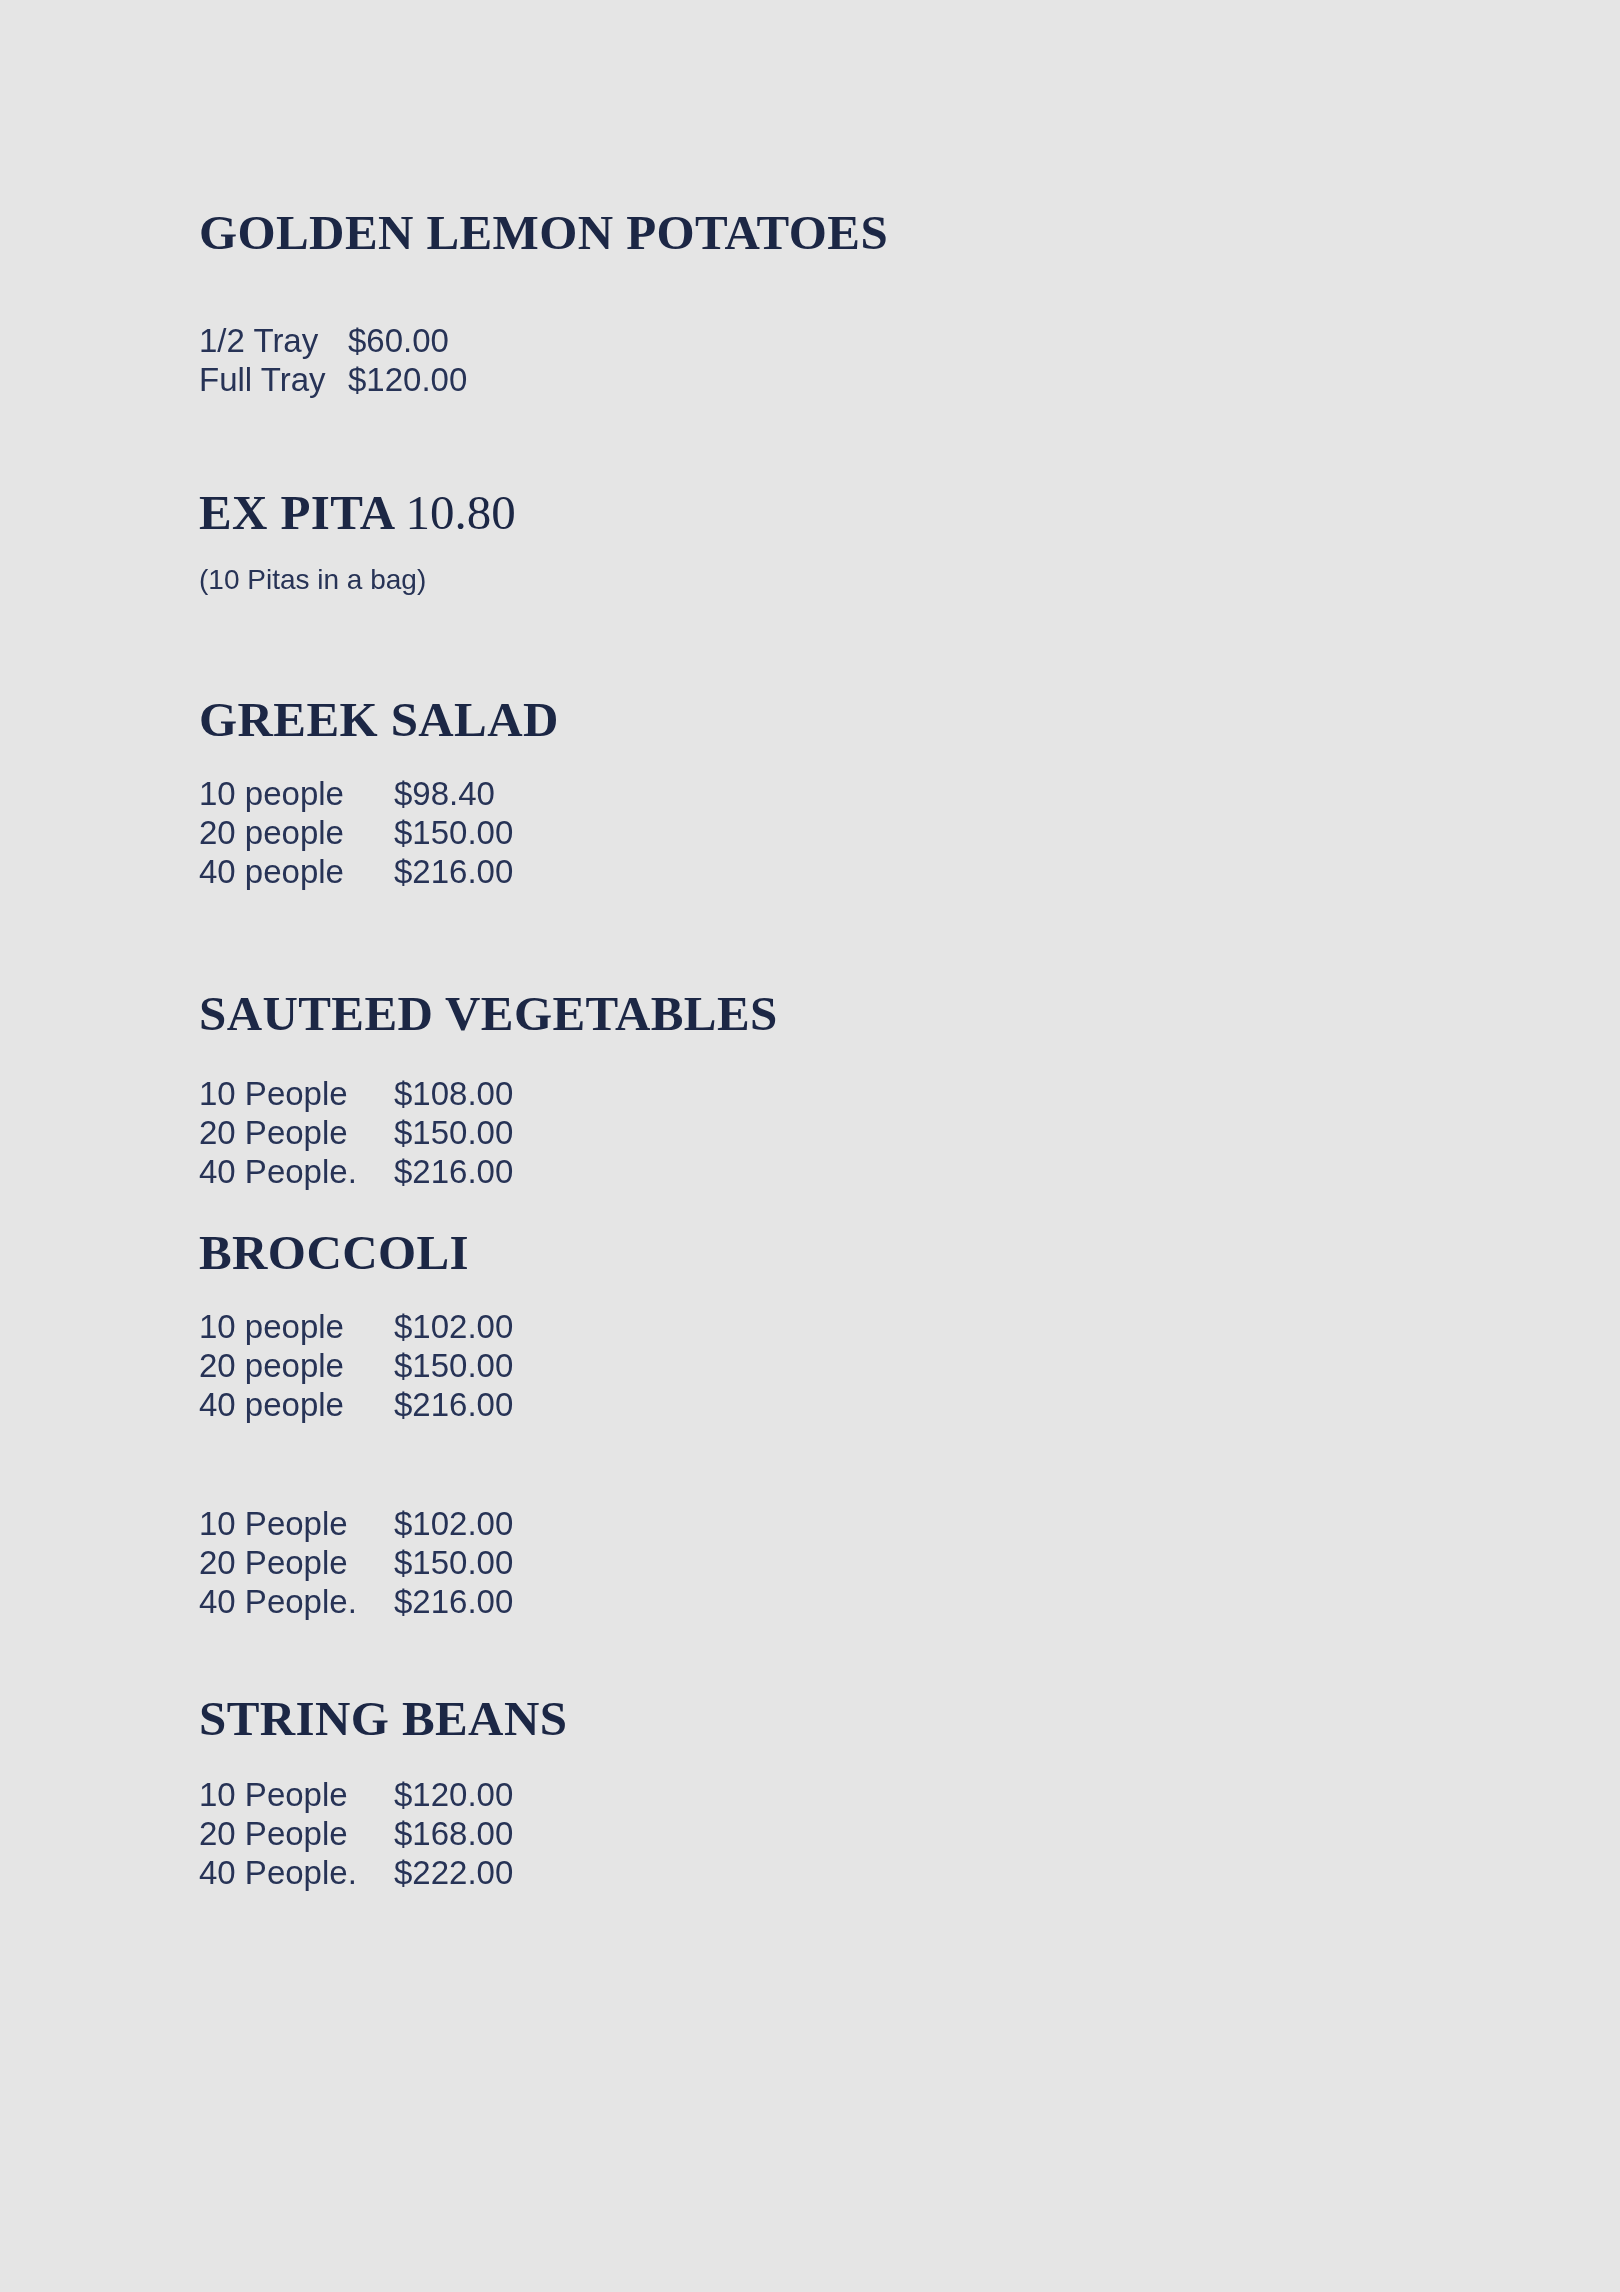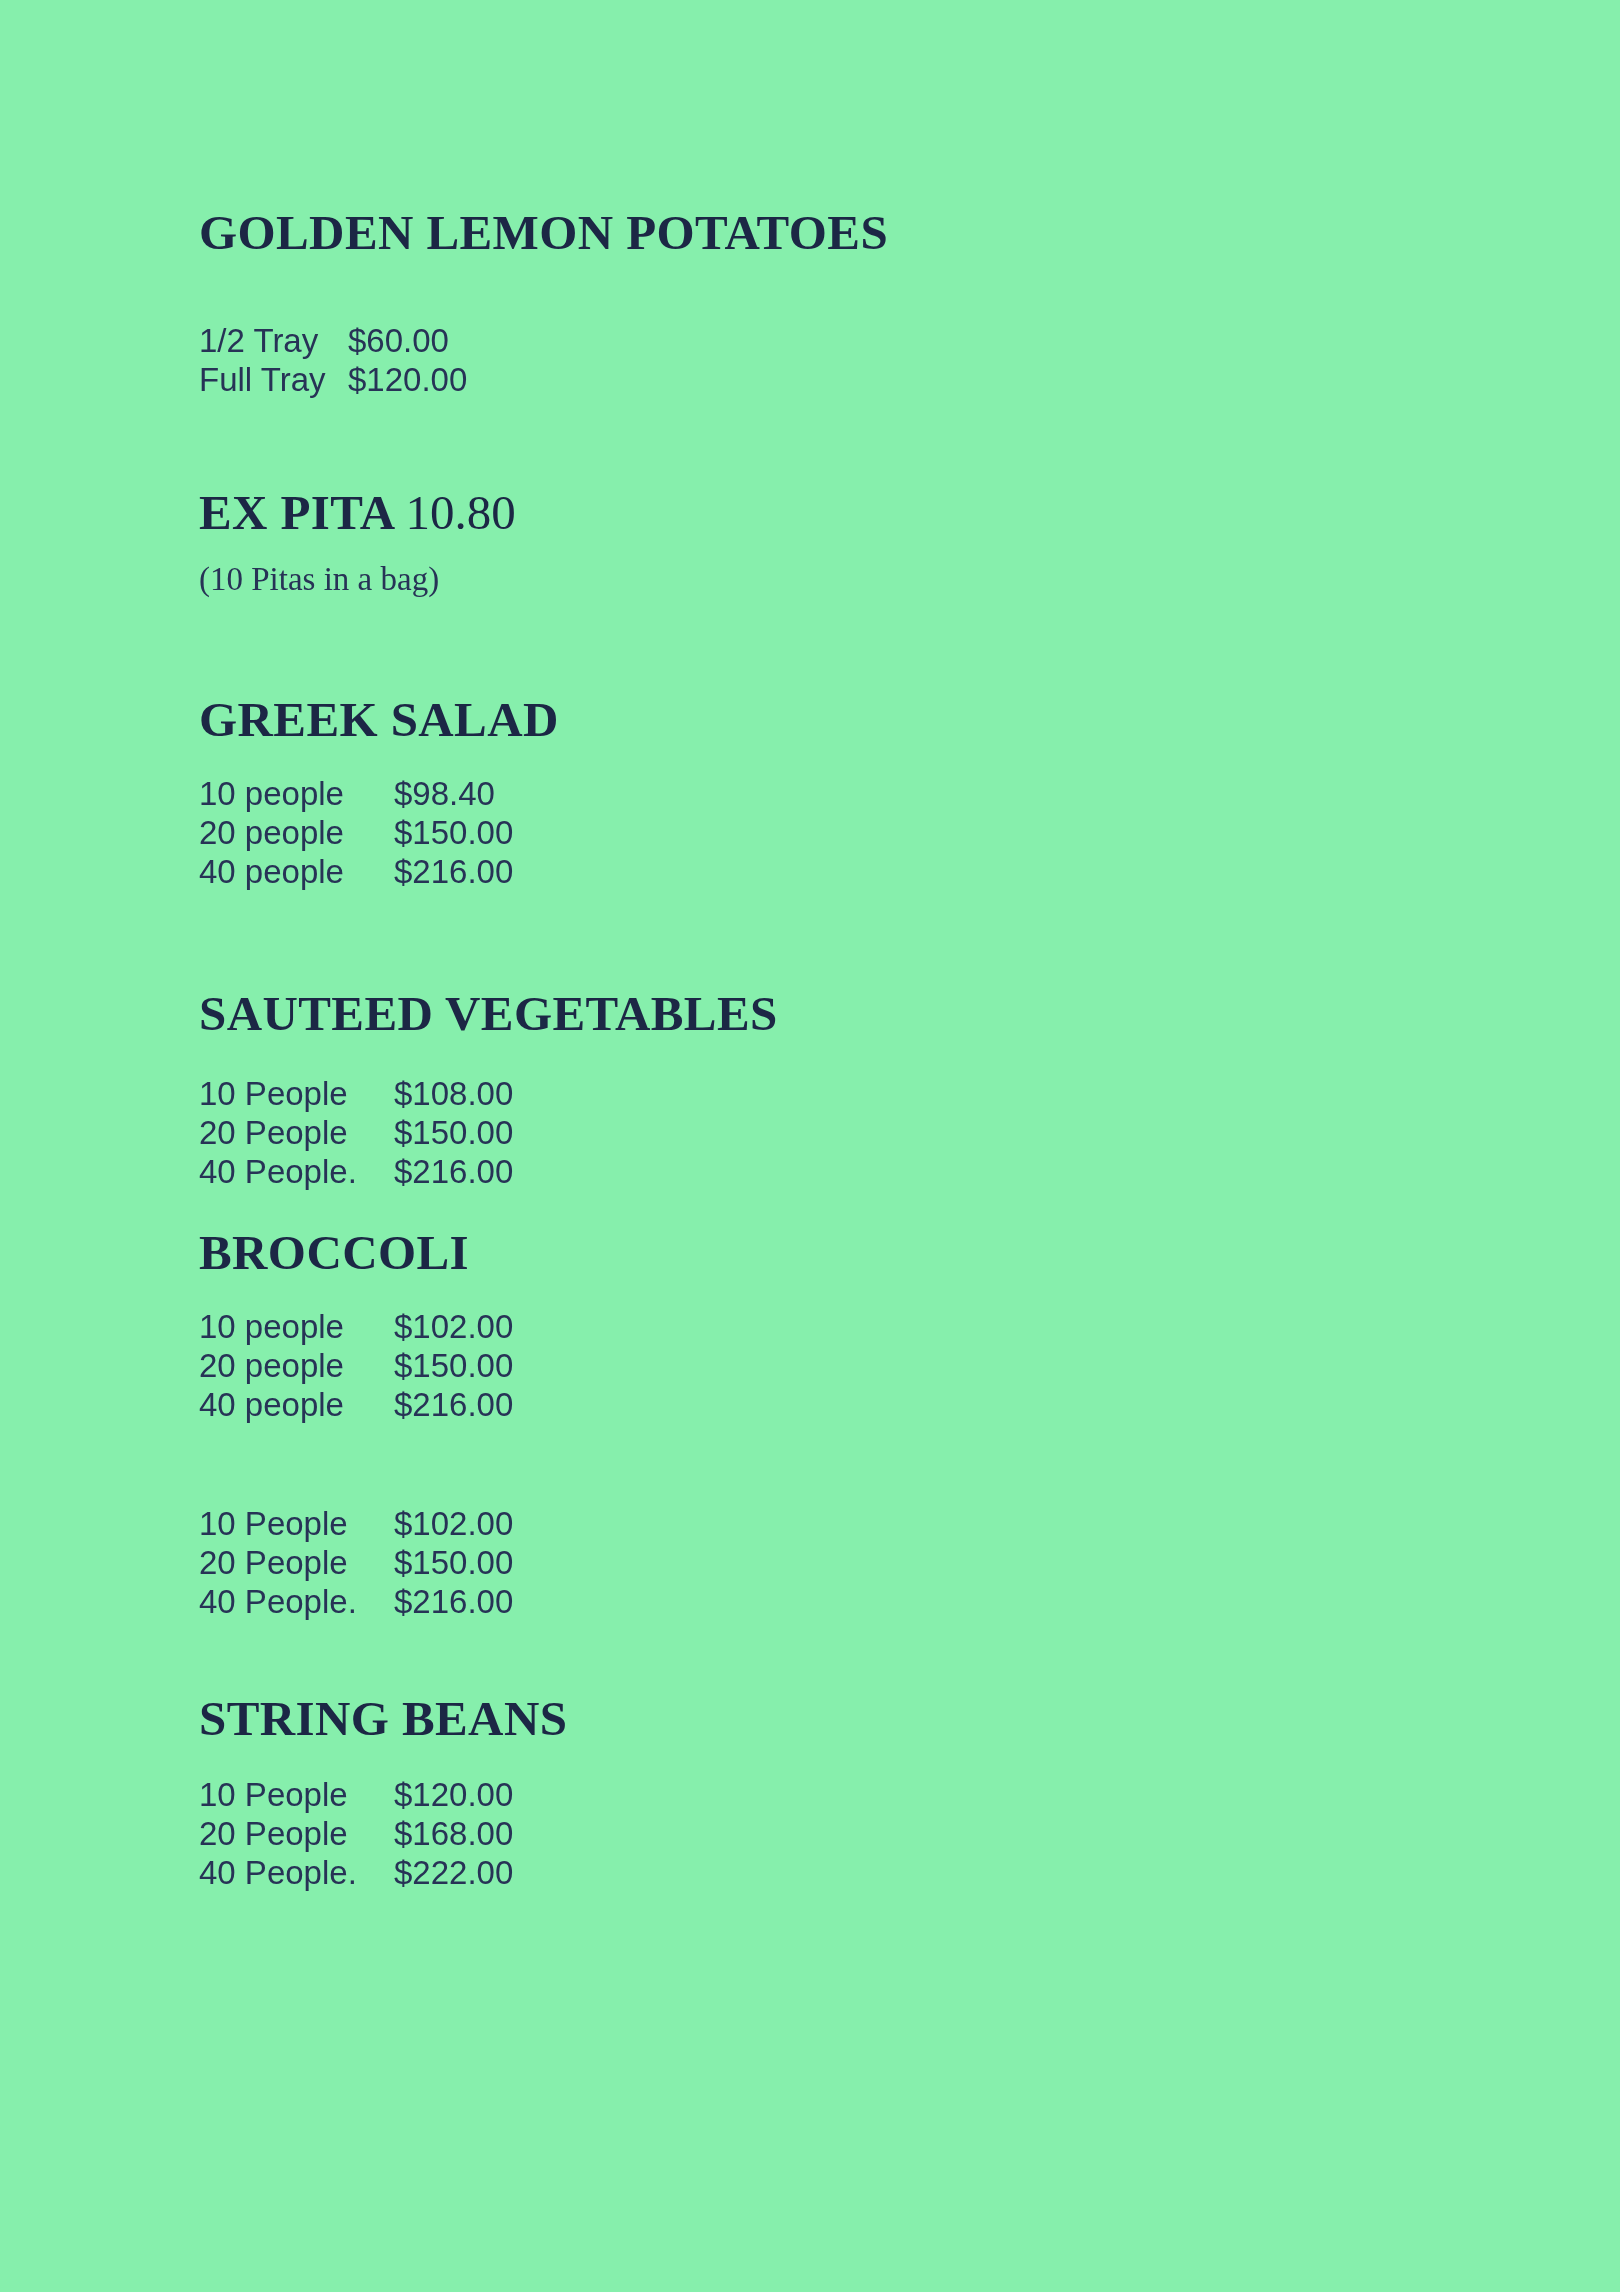--- a/index.html
+++ b/index.html
@@ -11,42 +11,41 @@
     width: 1620px;
     height: 2293px;
     font-family: "Liberation Sans", sans-serif;
     overflow: hidden;
   }
   .page {
     box-sizing: border-box;
     width: 1620px;
     height: 2293px;
     padding: 208px 54px 0 199px;
-    background: #86efac;
+    background: #e5e5e5;
   }
   .menu-section { margin: 0; }
   h2.title {
     margin: 0;
     font-family: "Liberation Serif", serif;
     font-weight: bold;
     font-size: 49px;
     line-height: 1.0;
     color: #1c2745;
     letter-spacing: 0.4px;
   }
   h2.title .title-price {
     font-weight: normal;
     letter-spacing: 0px;
   }
   .note {
     margin: 23px 0 0 0;
-    font-size: 33px;
+    font-size: 28px;
     line-height: 39px;
     color: #273356;
-    font-family: Liberation Serif, serif;
   }
   ul.items {
     list-style: none;
     margin: 30px 0 0 0;
     padding: 0;
   }
   .item {
     display: flex;
     font-size: 33px;
     line-height: 39px;

